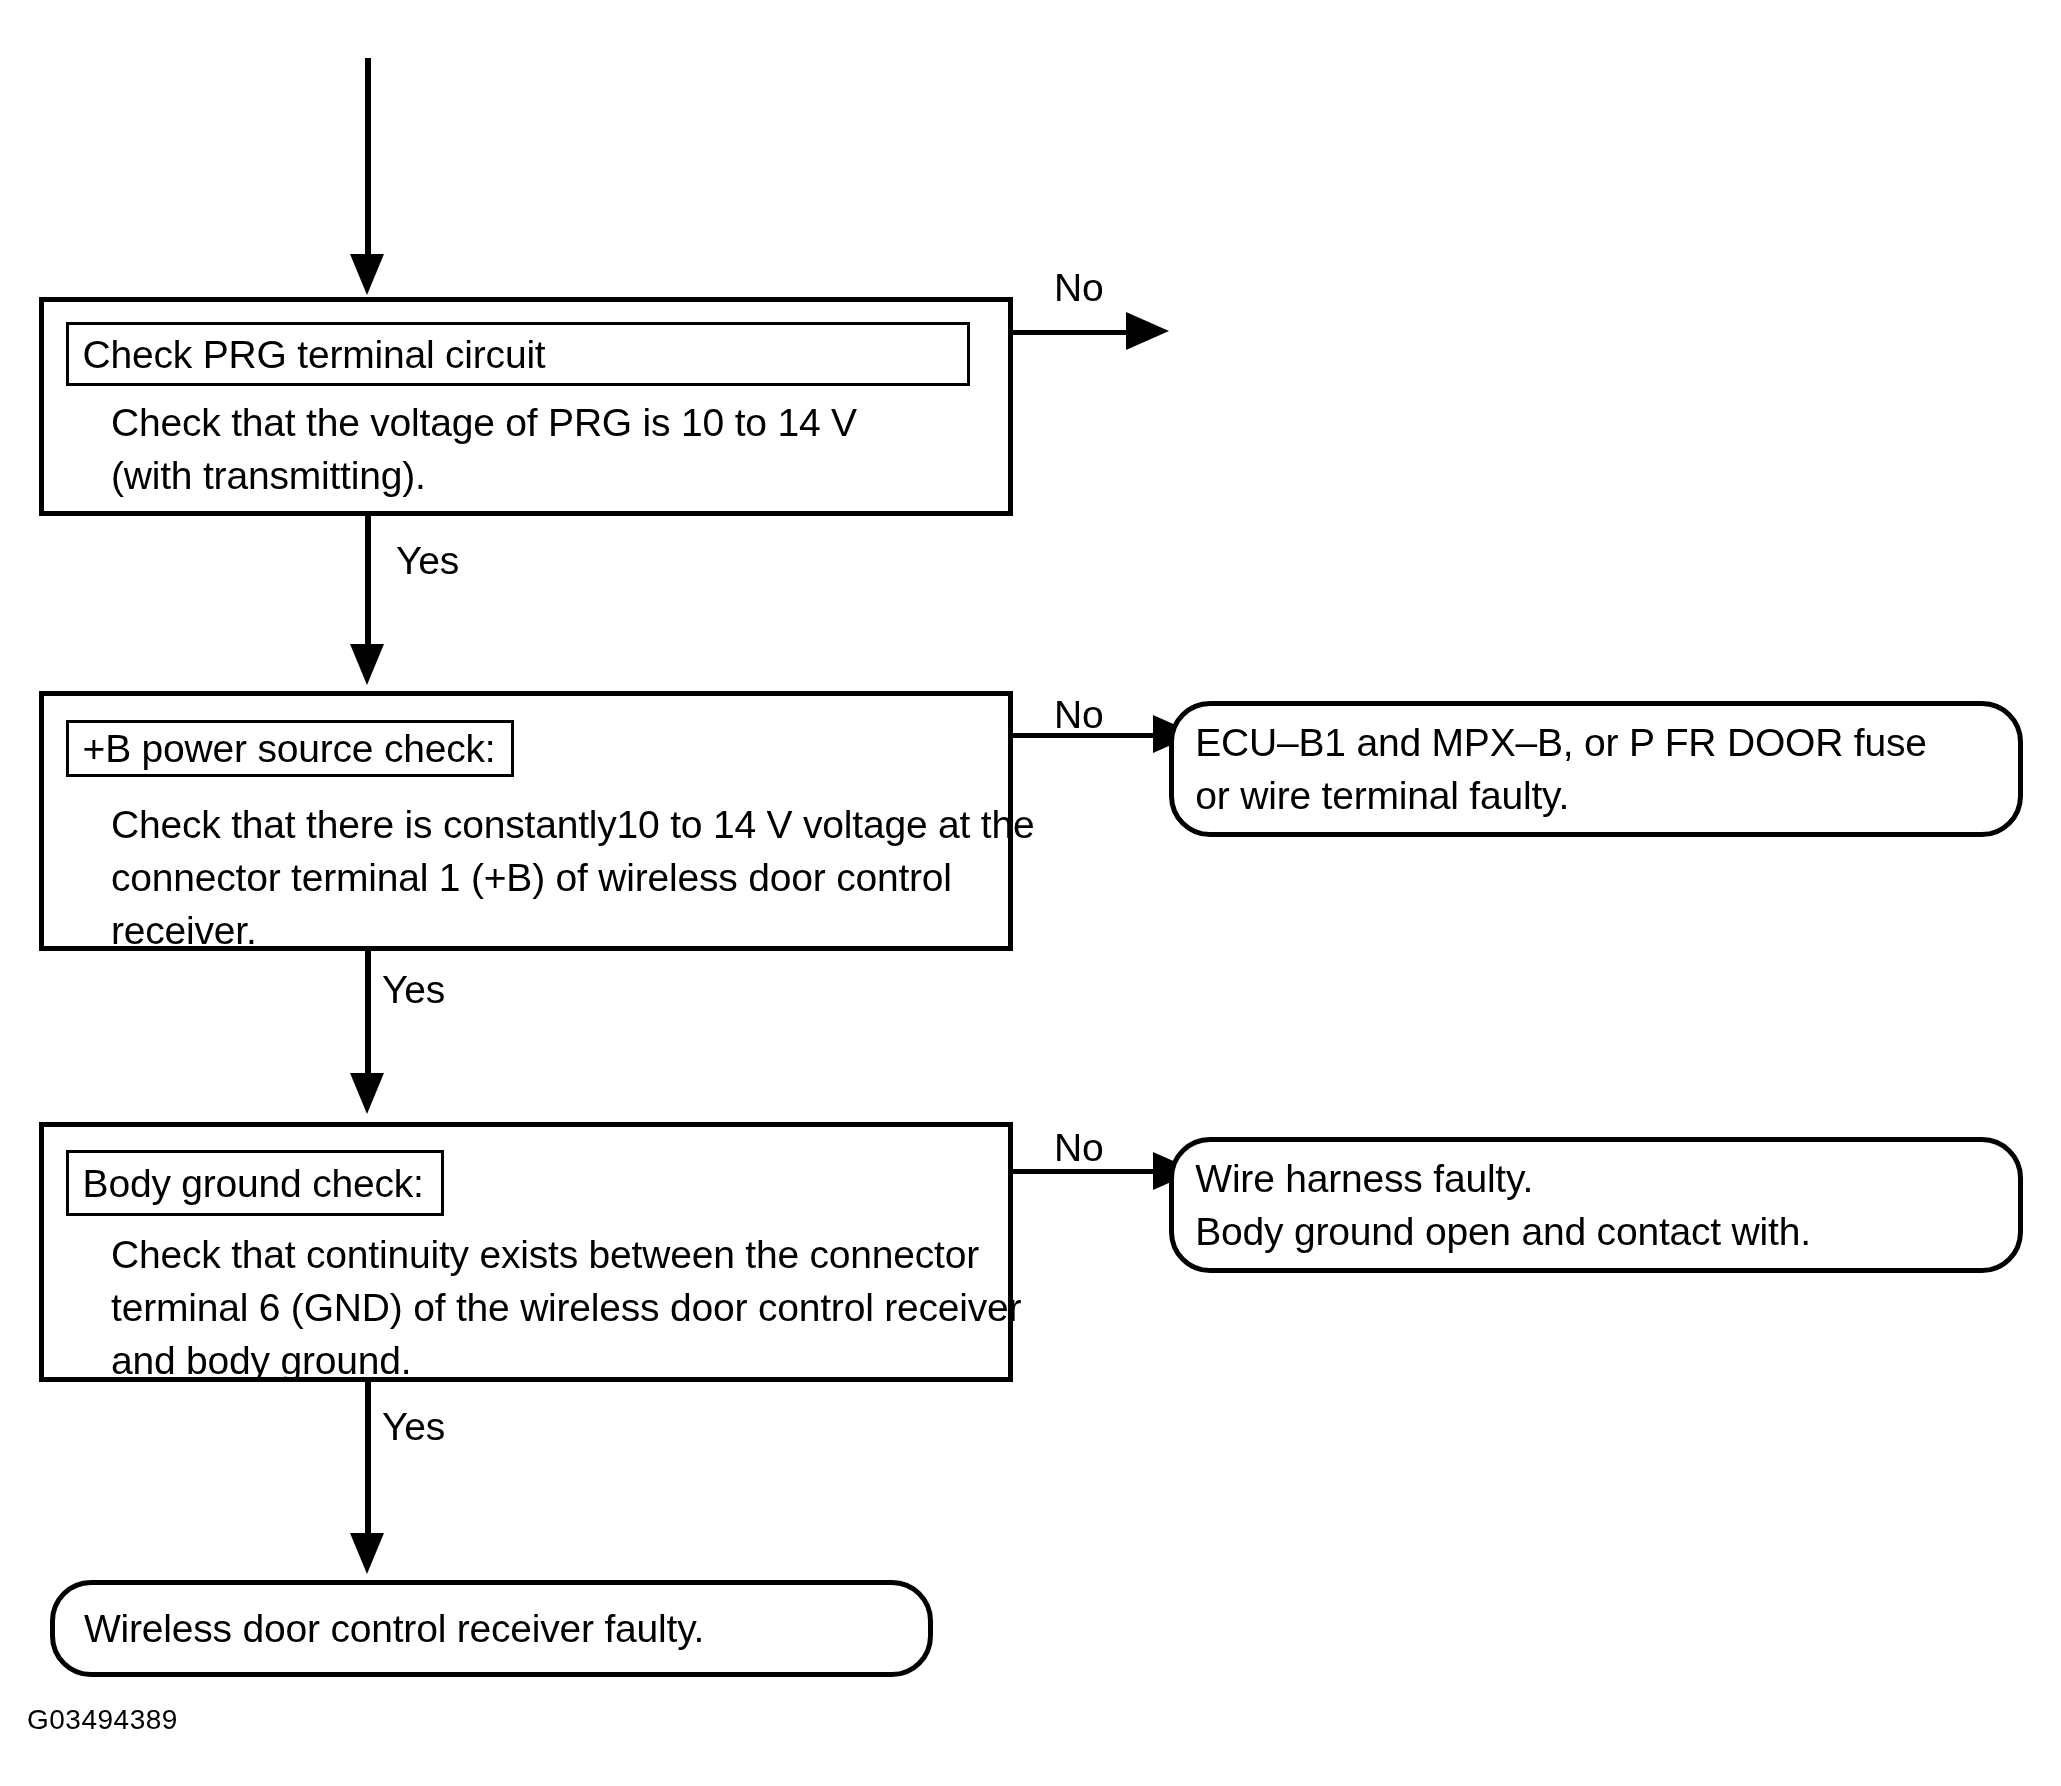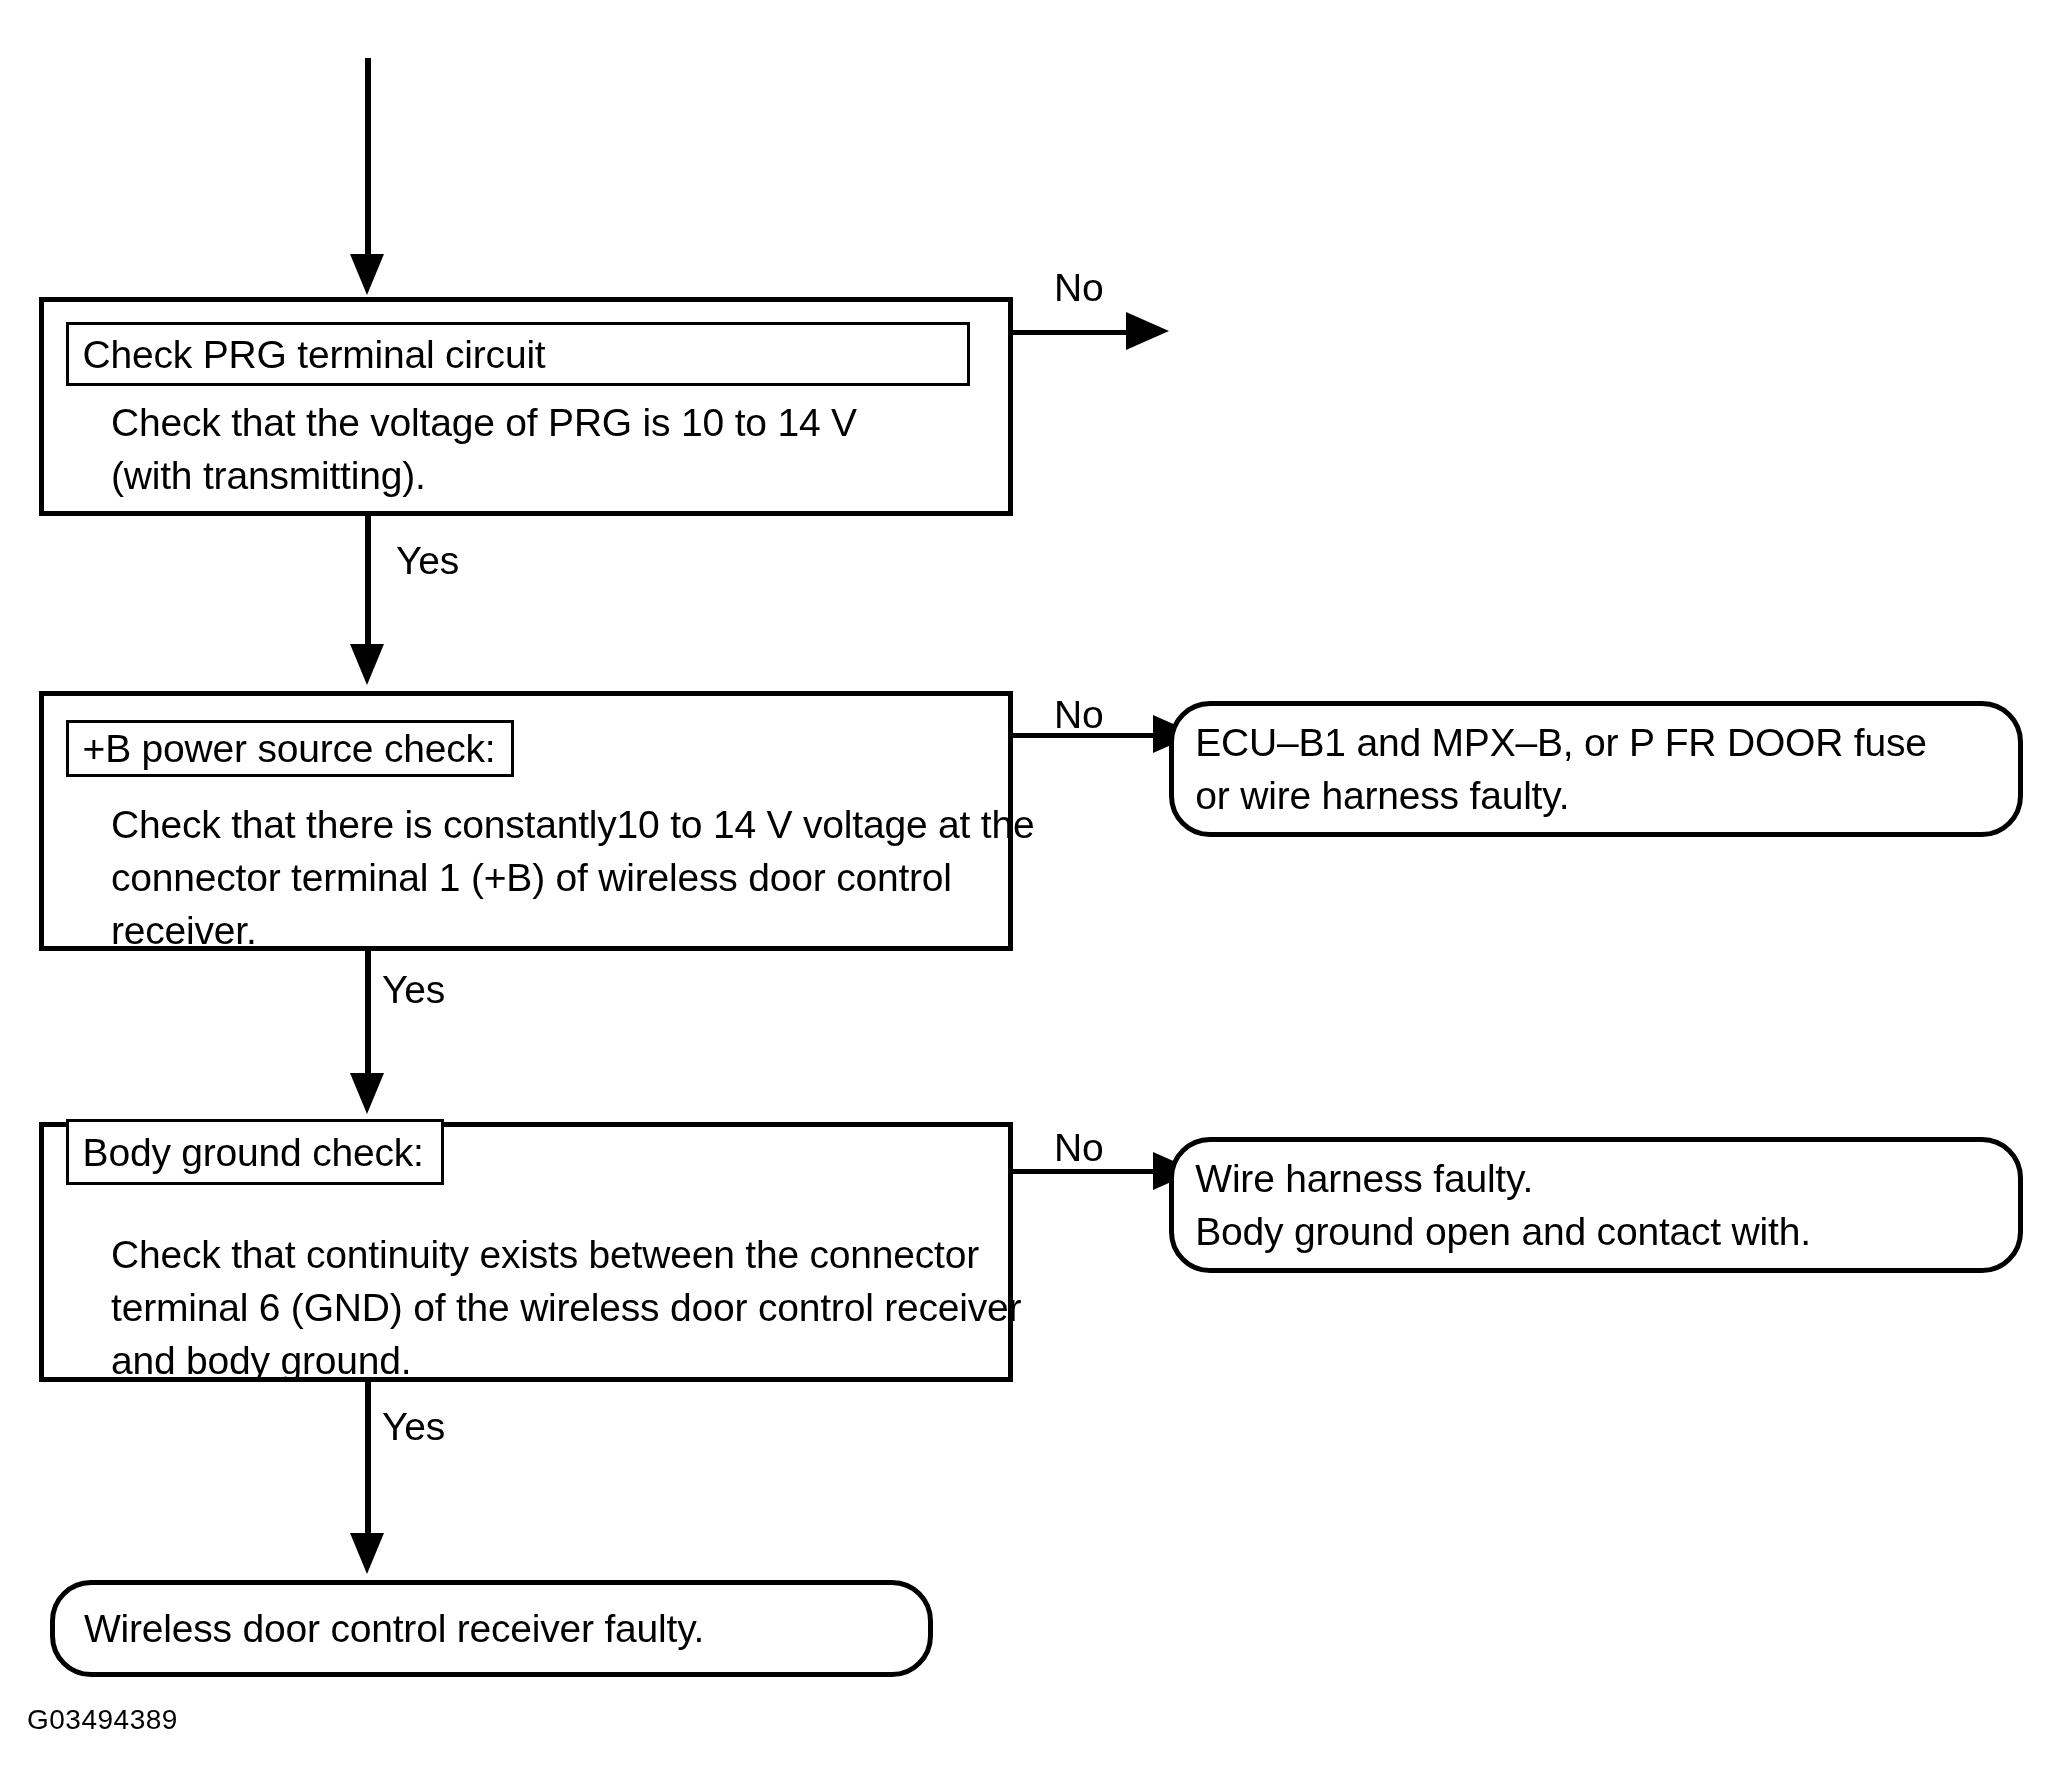--- a/index.html
+++ b/index.html
@@ -146,29 +146,29 @@
   <div class="proc-body" style="left:70px; top:798px; width:932px;">Check that there is constantly10 to 14 V voltage at the
 connector terminal 1 (+B) of wireless door control
 receiver.</div>
 
   <div class="h-line" style="left:1013px; top:733px; width:146px;"></div>
   <div class="arrow-right" style="left:1153px; top:715px;"></div>
   <div class="edge-label" style="left:1054px; top:695px;">No</div>
 
   <div class="callout" style="left:1169px; top:701px; width:854px; height:136px;">
     <div class="callout-text">ECU–B1 and MPX–B, or P FR DOOR fuse
-or wire harness faulty.</div>
+or wire terminal faulty.</div>
   </div>
 
   <div class="v-line" style="left:365px; top:951px; height:126px;"></div>
   <div class="arrow-down" style="left:350px; top:1073px;"></div>
   <div class="edge-label" style="left:382px; top:970px;">Yes</div>
 
   <div class="proc-box" style="left:39px; top:1122px; width:974px; height:260px;"></div>
-  <div class="proc-header" style="left:66px; top:1119px; width:378px; height:66px;">
+  <div class="proc-header" style="left:66px; top:1150px; width:378px; height:66px;">
     <span>Body ground check:</span>
   </div>
   <div class="proc-body" style="left:70px; top:1228px; width:932px;">Check that continuity exists between the connector
 terminal 6 (GND) of the wireless door control receiver
 and body ground.</div>
 
   <div class="h-line" style="left:1013px; top:1169px; width:146px;"></div>
   <div class="arrow-right" style="left:1153px; top:1152px;"></div>
   <div class="edge-label" style="left:1054px; top:1128px;">No</div>
 

